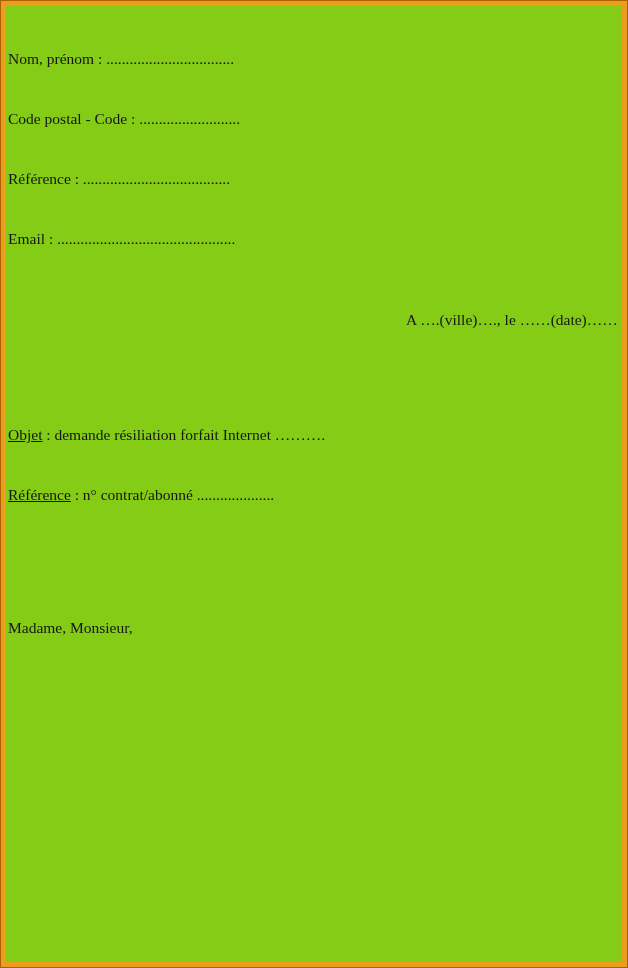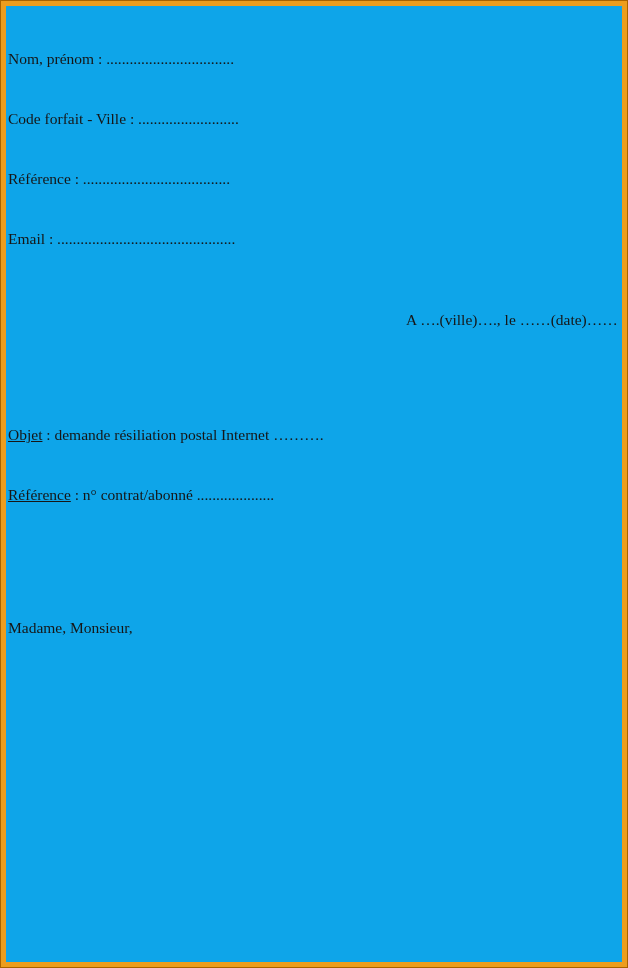--- a/index.html
+++ b/index.html
@@ -5,21 +5,21 @@
   html, body {
     margin: 0;
     padding: 0;
     background: #ffffff;
   }
   .page {
     position: relative;
     width: 628px;
     height: 968px;
     box-sizing: border-box;
-    background: #0ea5e9;
+    background: #84cc16;
     border: 6px solid #EC9D1E;
     outline: 1px solid #A86300;
     outline-offset: -1px;
     overflow: hidden;
     font-family: "Liberation Serif", "DejaVu Serif", serif;
     font-size: 15.5px;
     line-height: 20px;
     color: #161616;
   }
   .inner {
@@ -34,29 +34,29 @@
   .salutation { margin-top: 73px; }
 </style>
 </head>
 <body>
 
 <div class="page">
   <div class="inner">
 
     <div class="block sender">
       <div>Nom, prénom : .................................</div>
-      <div>Code forfait - Ville : ..........................</div>
+      <div>Code postal - Code : ..........................</div>
       <div>Référence : ......................................</div>
       <div>Email : ..............................................</div>
     </div>
 
 
     <div class="block dateline">A ….(ville)…., le ……(date)……</div>
 
     <div class="block subject">
-      <div><span class="u">Objet</span><span> : demande résiliation postal Internet ……….</span></div>
+      <div><span class="u">Objet</span><span> : demande résiliation forfait Internet ……….</span></div>
       <div><span class="u">Référence</span><span> : n° contrat/abonné ....................</span></div>
     </div>
 
     <div class="block salutation">Madame, Monsieur,</div>
 
   </div>
 </div>
 
 </body></html>

